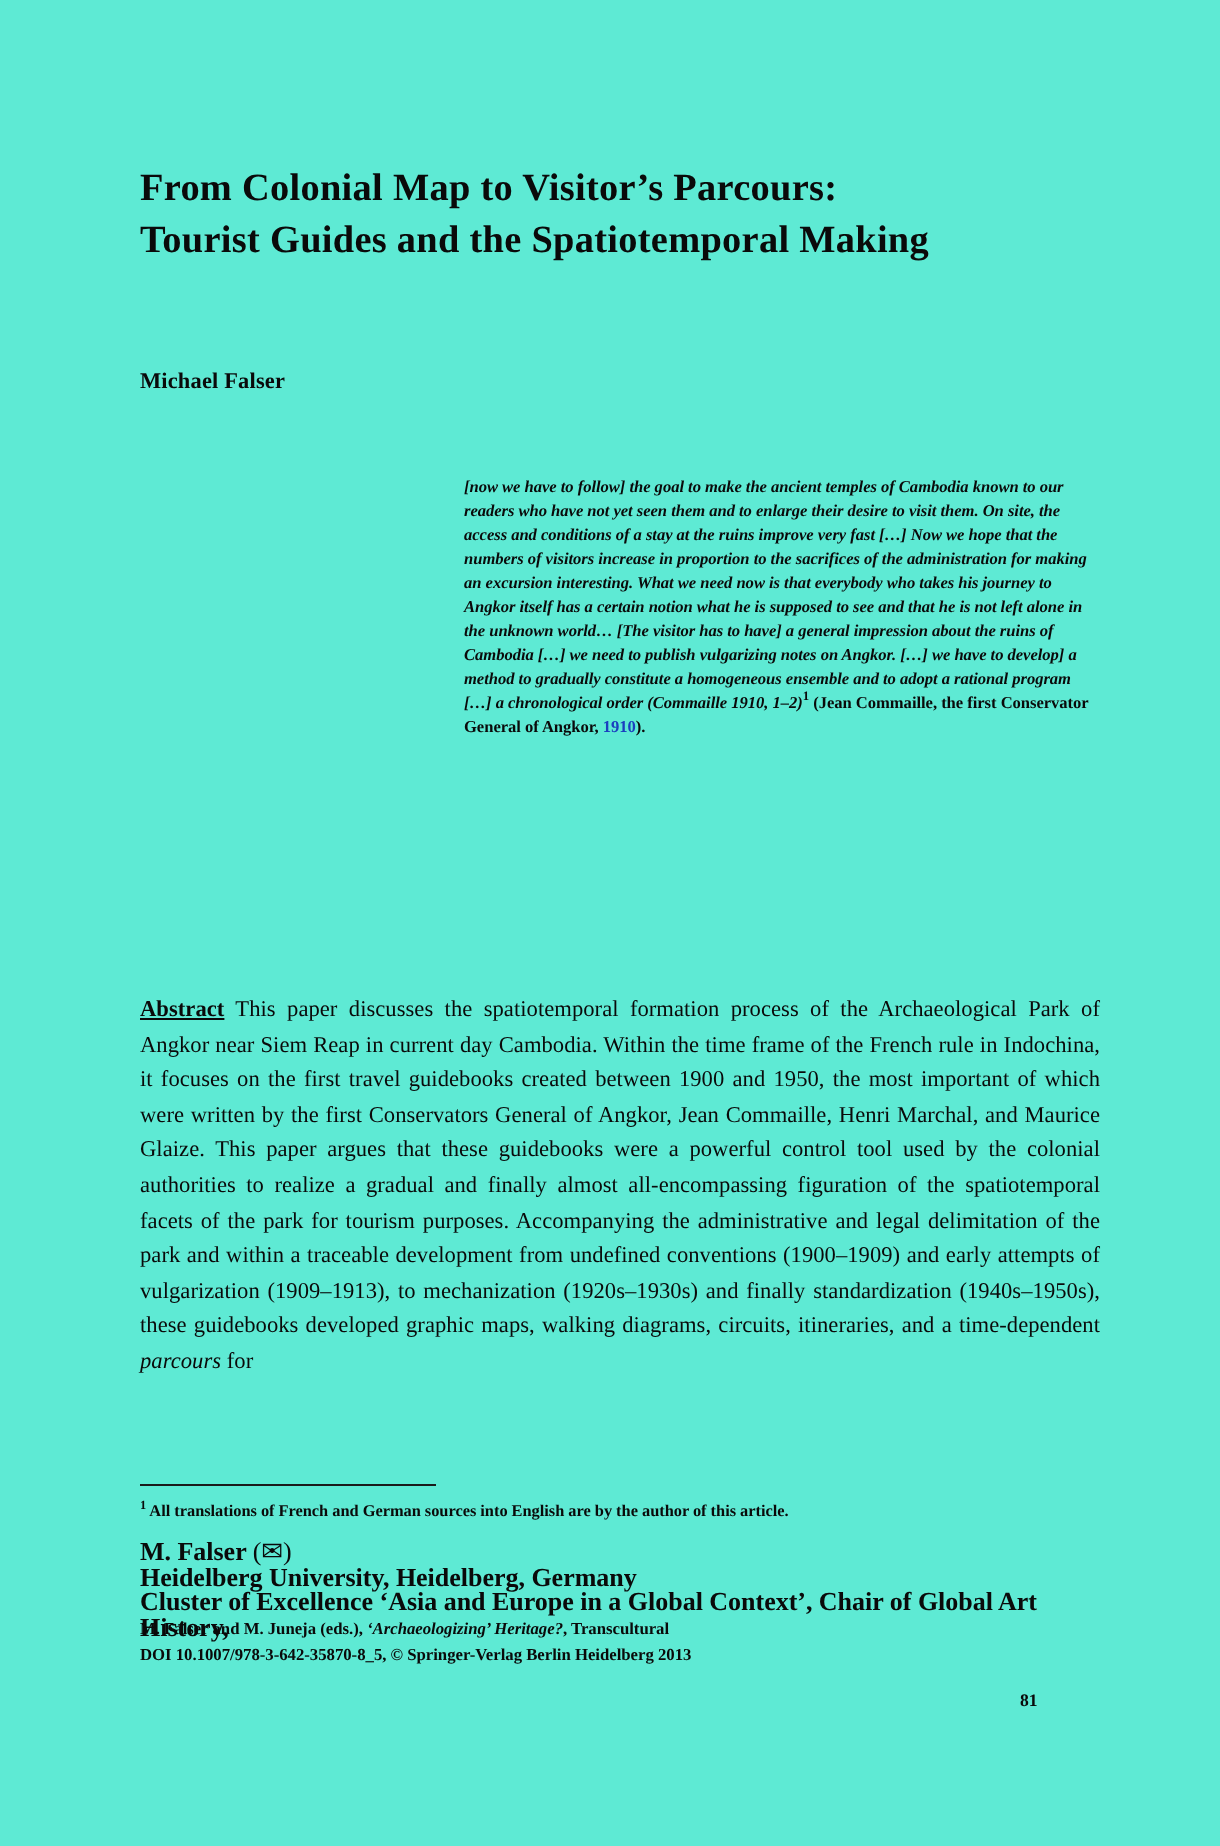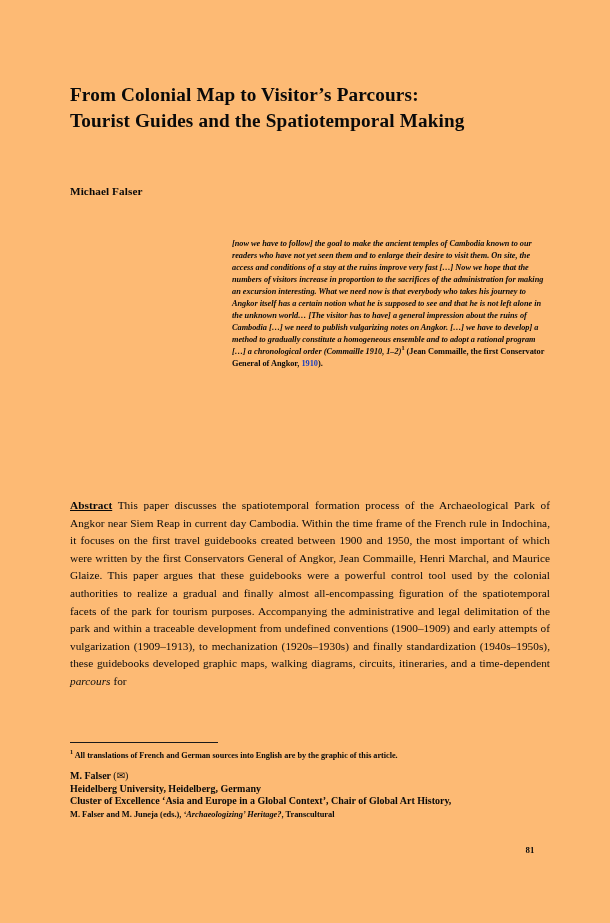--- a/index.html
+++ b/index.html
@@ -9,21 +9,21 @@
     background: #ffffff;
   }
   body {
     font-family: "Liberation Serif", "DejaVu Serif", serif;
     color: #0a0a0a;
   }
   .page {
     position: relative;
     width: 610px;
     height: 923px;
-    background: #fdba74;
+    background: #5eead4;
     overflow: hidden;
     box-sizing: border-box;
   }
   .content {
     position: absolute;
     left: 70px;
     top: 0;
     width: 480px;
     height: 923px;
   }
@@ -125,21 +125,21 @@
     vertical-align: super;
     line-height: 0;
   }
 
   
   .affiliation {
     position: absolute;
     top: 770px;
     left: 0;
     width: 480px;
-    font-size: 10px;
+    font-size: 13px;
     line-height: 12.7px;
     font-weight: bold;
     letter-spacing: -0.01px;
   }
   .affiliation .envelope {
     font-weight: normal;
   }
 
   
   .footer {
@@ -153,21 +153,21 @@
     letter-spacing: -0.01px;
   }
   .footer i {
     font-style: italic;
   }
   .page-number {
     position: absolute;
     top: 845px;
     left: 440px;
     width: 40px;
-    text-align: center;
+    text-align: left;
     font-size: 8.8px;
     font-weight: bold;
   }
 </style>
 </head>
 <body>
 
 <div class="page">
   <div class="content">
 
@@ -182,34 +182,35 @@
       <span>[now we have to follow] the goal to make the ancient temples of Cambodia known to our readers who have not yet seen them and to enlarge their desire to visit them. On site, the access and conditions of a stay at the ruins improve very fast […] Now we hope that the numbers of visitors increase in proportion to the sacrifices of the administration for making an excursion interesting. What we need now is that everybody who takes his journey to Angkor itself has a certain notion what he is supposed to see and that he is not left alone in the unknown world… [The visitor has to have] a general impression about the ruins of Cambodia […] we need to publish vulgarizing notes on Angkor. […] we have to develop] a method to gradually constitute a homogeneous ensemble and to adopt a rational program […] a chronological order (Commaille 1910, 1–2)</span><sup>1</sup><span class="attrib"> (Jean Commaille, the first Conservator General of Angkor, </span><span class="attrib linkblue">1910</span><span class="attrib">).</span>
     </div>
 
     <div class="abstract">
       <span class="lead">Abstract</span><span> This paper discusses the spatiotemporal formation process of the Archaeological Park of Angkor near Siem Reap in current day Cambodia. Within the time frame of the French rule in Indochina, it focuses on the first travel guidebooks created between 1900 and 1950, the most important of which were written by the first Conservators General of Angkor, Jean Commaille, Henri Marchal, and Maurice Glaize. This paper argues that these guidebooks were a powerful control tool used by the colonial authorities to realize a gradual and finally almost all-encompassing figuration of the spatiotemporal facets of the park for tourism purposes. Accompanying the administrative and legal delimitation of the park and within a traceable development from undefined conventions (1900–1909) and early attempts of vulgarization (1909–1913), to mechanization (1920s–1930s) and finally standardization (1940s–1950s), these guidebooks developed graphic maps, walking diagrams, circuits, itineraries, and a time-dependent </span><i>parcours</i><span> for</span>
     </div>
 
     <div class="footnote-rule"></div>
 
     <div class="footnote">
-      <sup>1</sup><span> All translations of French and German sources into English are by the graphic of this article.</span>
+      <sup>1</sup><span> All translations of French and German sources into English are by the author of this article.</span>
     </div>
 
     <div class="affiliation">
       <div>
         <span>M. Falser</span>
         <span class="envelope">(✉)</span>
       </div>
       <div>Heidelberg University, Heidelberg, Germany</div>
       <div>Cluster of Excellence ‘Asia and Europe in a Global Context’, Chair of Global Art History,</div>
     </div>
 
     <div class="footer">
       <div>
         <span>M. Falser and M. Juneja (eds.), </span><i>‘Archaeologizing’ Heritage?</i><span>, Transcultural</span>
       </div>
+      <div>DOI 10.1007/978-3-642-35870-8_5, © Springer-Verlag Berlin Heidelberg 2013</div>
     </div>
 
     <div class="page-number">81</div>
 
   </div>
 </div>
 
 </body></html>

